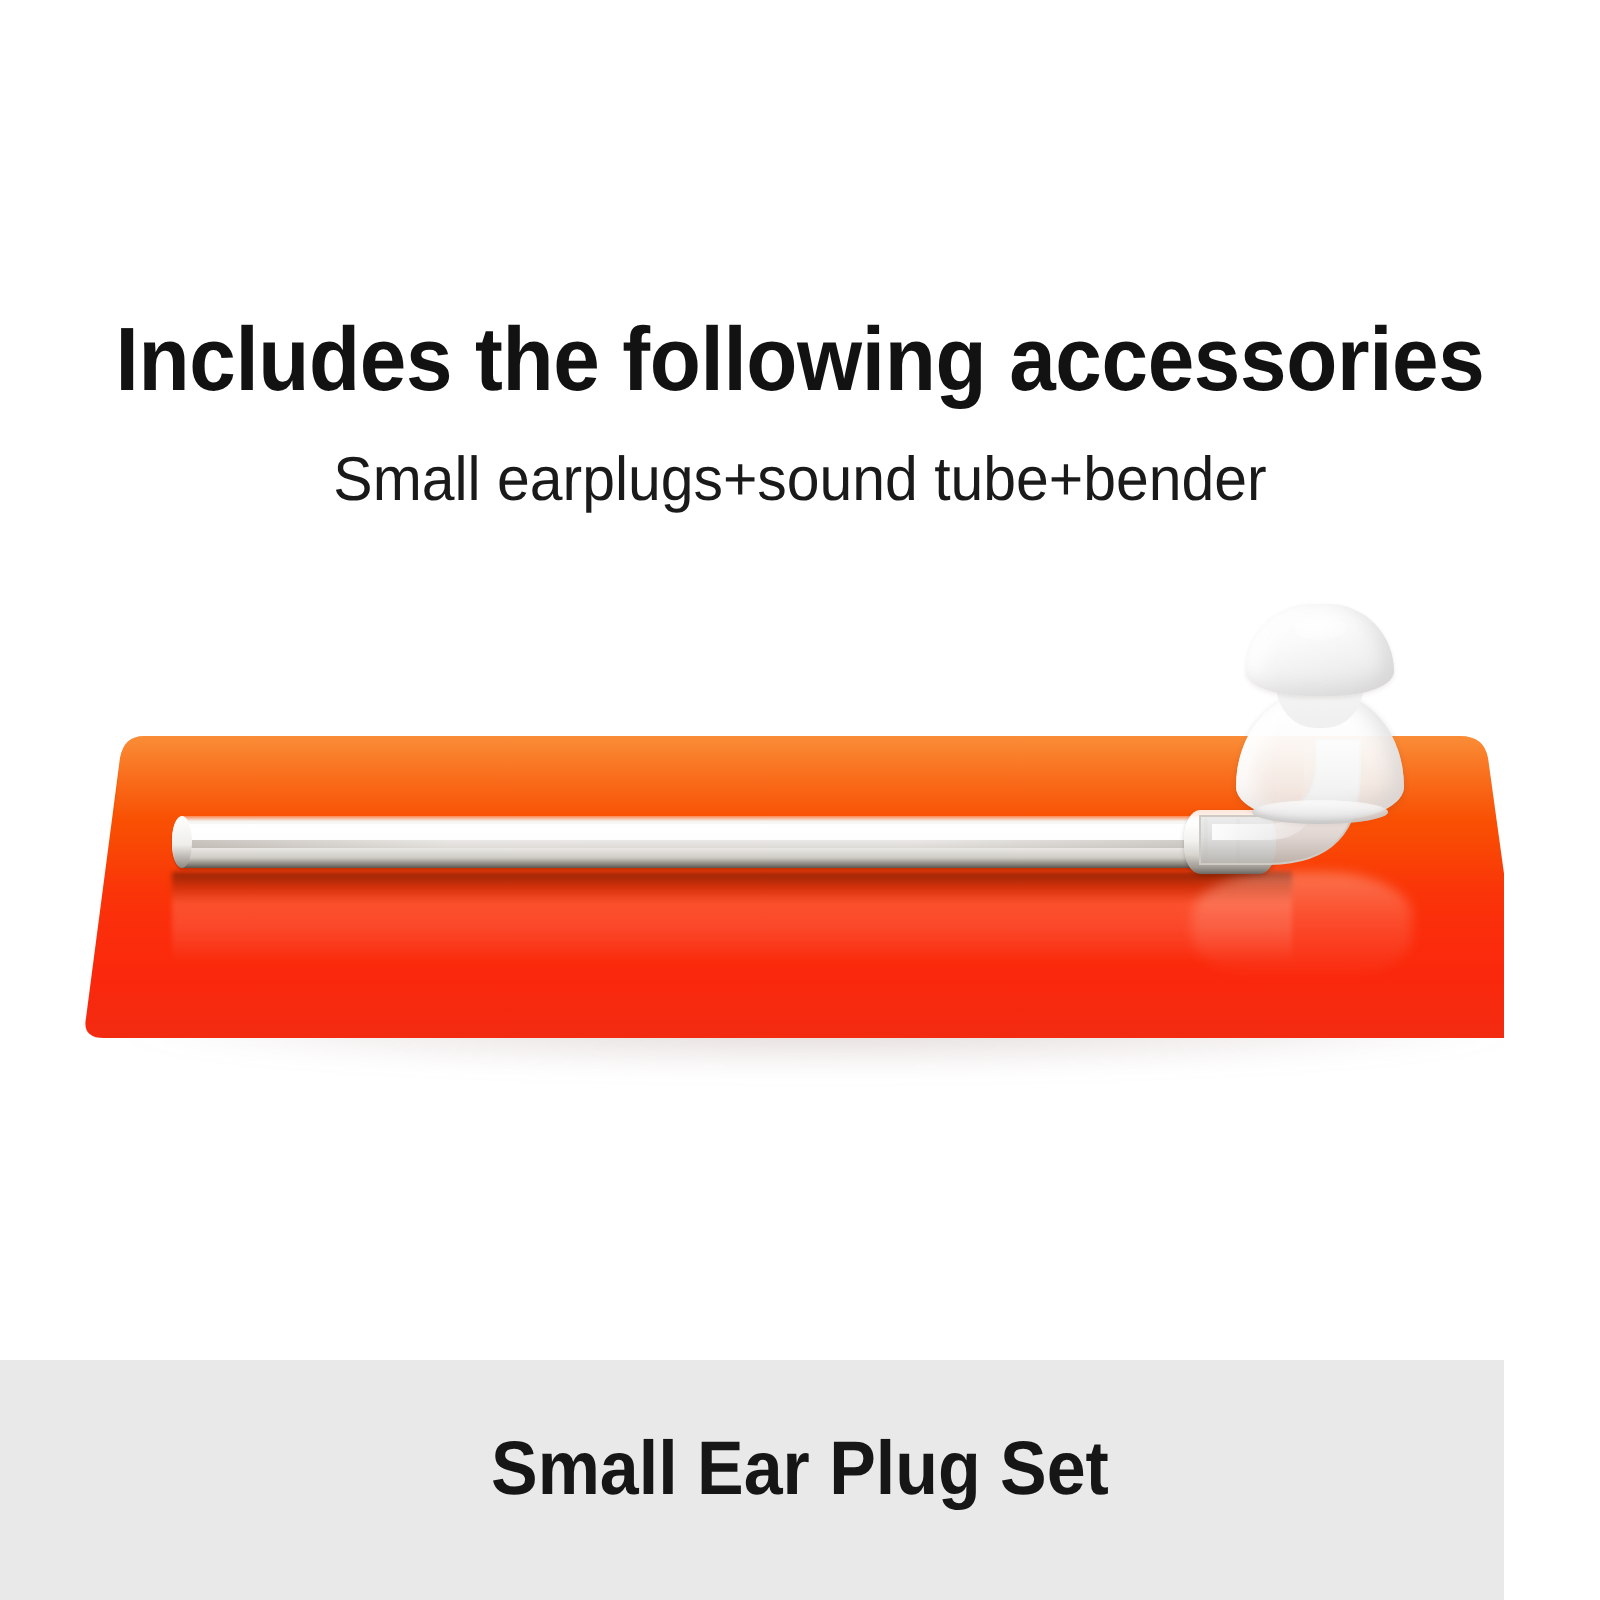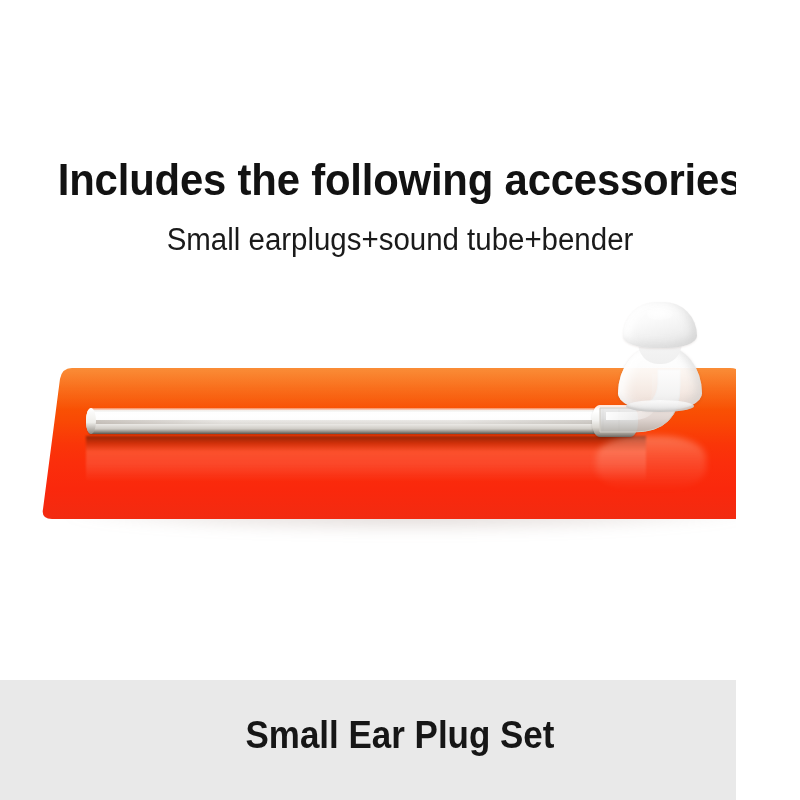--- a/index.html
+++ b/index.html
@@ -10,20 +10,21 @@
   }
   body {
     font-family: "Liberation Sans", "DejaVu Sans", sans-serif;
   }
   #page {
     position: relative;
     width: 736px;
     height: 800px;
     background: #ffffff;
     overflow: hidden;
+    padding-left: 16px;
   }
 
   
   .headline {
     position: absolute;
     left: 0;
     top: 155px;
     width: 800px;
     text-align: center;
     font-size: 45px;

